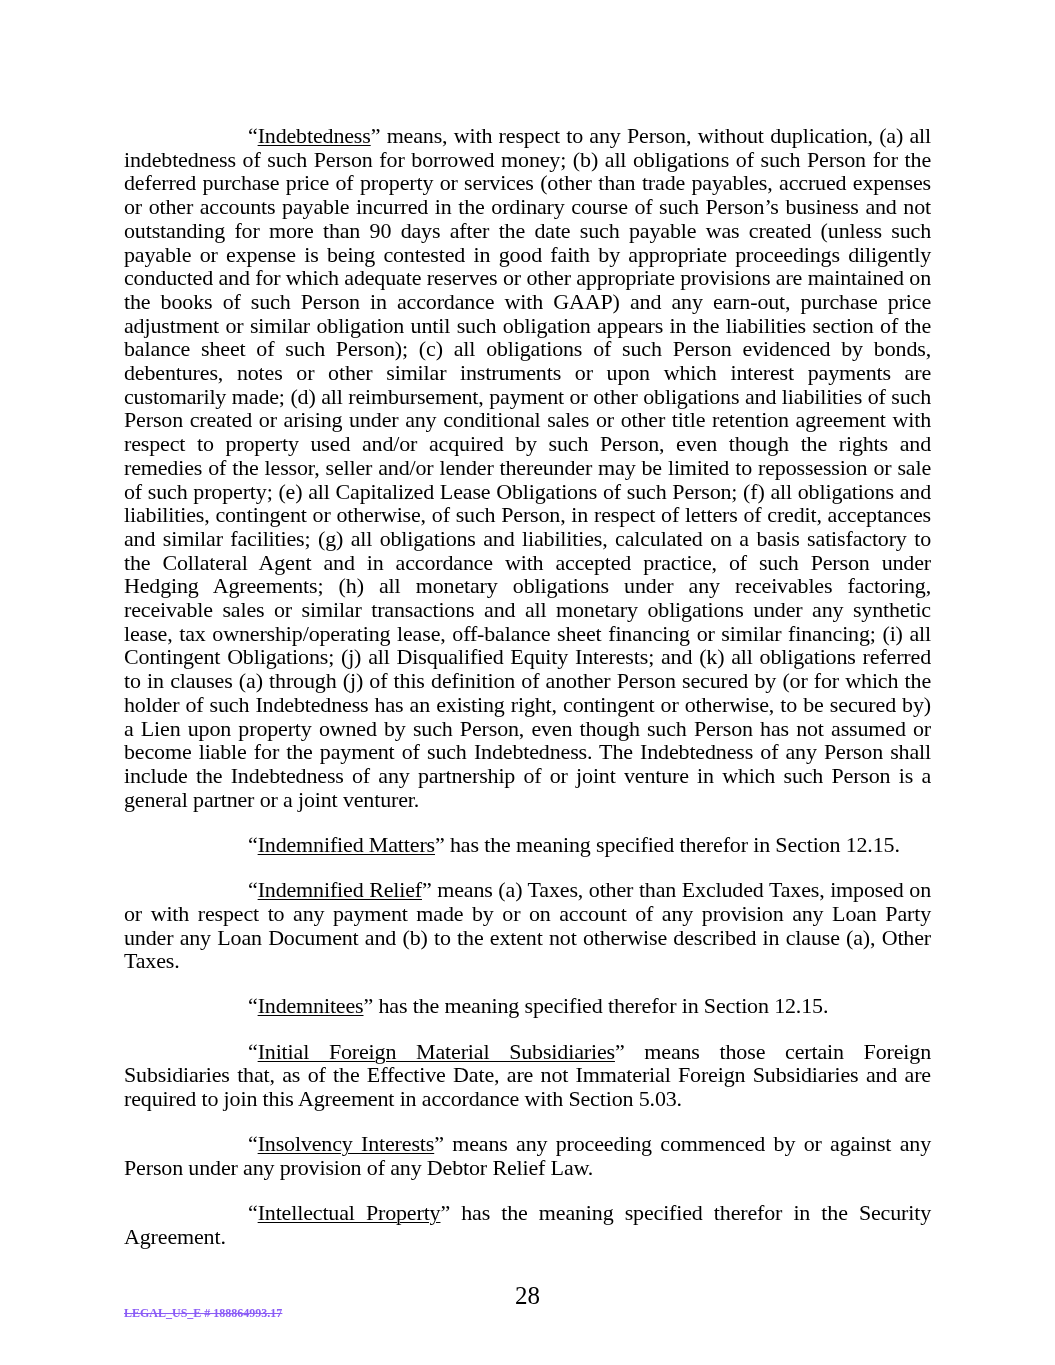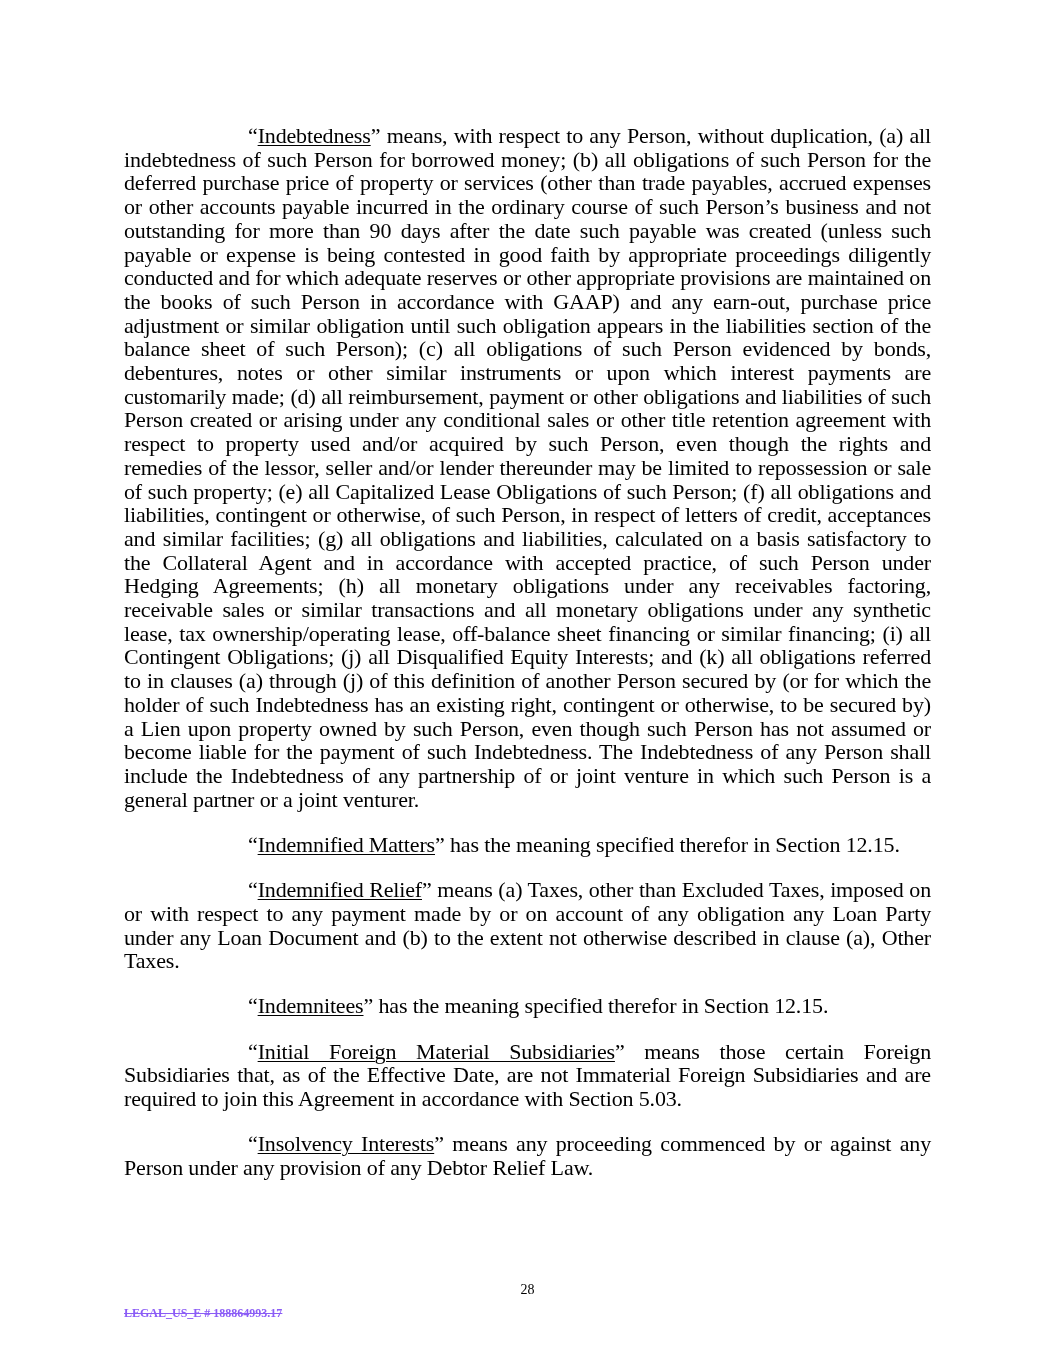--- a/index.html
+++ b/index.html
@@ -34,21 +34,21 @@
       text-decoration: underline;
       text-underline-offset: 2px;
       text-decoration-thickness: 1px;
     }
     .page-number {
       position: absolute;
       left: 0;
       width: 1055px;
       top: 1282px;
       text-align: center;
-      font-size: 14px;
+      font-size: 25px;
     }
     .footer-id {
       position: absolute;
       left: 124px;
       top: 1306px;
       font-size: 12px;
       font-weight: bold;
       color: #8b5cf6;
       text-decoration: line-through;
       font-family: "Liberation Serif", serif;
@@ -56,26 +56,27 @@
   </style>
 </head>
 <body>
 
 <div class="page">
 
   <p class="para"><span>“</span><span class="term">Indebtedness</span><span>”</span><span> means, with respect to any Person, without duplication, (a) all indebtedness of such Person for borrowed money; (b) all obligations of such Person for the deferred purchase price of property or services (other than trade payables, accrued expenses or other accounts payable incurred in the ordinary course of such Person’s business and not outstanding for more than 90 days after the date such payable was created (unless such payable or expense is being contested in good faith by appropriate proceedings diligently conducted and for which adequate reserves or other appropriate provisions are maintained on the books of such Person in accordance with GAAP) and any earn-out, purchase price adjustment or similar obligation until such obligation appears in the liabilities section of the balance sheet of such Person); (c) all obligations of such Person evidenced by bonds, debentures, notes or other similar instruments or upon which interest payments are customarily made; (d) all reimbursement, payment or other obligations and liabilities of such Person created or arising under any conditional sales or other title retention agreement with respect to property used and/or acquired by such Person, even though the rights and remedies of the lessor, seller and/or lender thereunder may be limited to repossession or sale of such property; (e) all Capitalized Lease Obligations of such Person; (f) all obligations and liabilities, contingent or otherwise, of such Person, in respect of letters of credit, acceptances and similar facilities; (g) all obligations and liabilities, calculated on a basis satisfactory to the Collateral Agent and in accordance with accepted practice, of such Person under Hedging Agreements; (h) all monetary obligations under any receivables factoring, receivable sales or similar transactions and all monetary obligations under any synthetic lease, tax ownership/operating lease, off-balance sheet financing or similar financing; (i) all Contingent Obligations; (j) all Disqualified Equity Interests; and (k) all obligations referred to in clauses (a) through (j) of this definition of another Person secured by (or for which the holder of such Indebtedness has an existing right, contingent or otherwise, to be secured by) a Lien upon property owned by such Person, even though such Person has not assumed or become liable for the payment of such Indebtedness.  The Indebtedness of any Person shall include the Indebtedness of any partnership of or joint venture in which such Person is a general partner or a joint venturer.</span></p>
 
   <p class="para"><span>“</span><span class="term">Indemnified Matters</span><span>”</span><span> has the meaning specified therefor in Section 12.15.</span></p>
 
-  <p class="para"><span>“</span><span class="term">Indemnified Relief</span><span>”</span><span> means (a) Taxes, other than Excluded Taxes, imposed on or with respect to any payment made by or on account of any obligation any Loan Party under any Loan Document and (b) to the extent not otherwise described in clause (a), Other Taxes.</span></p>
+  <p class="para"><span>“</span><span class="term">Indemnified Relief</span><span>”</span><span> means (a) Taxes, other than Excluded Taxes, imposed on or with respect to any payment made by or on account of any provision any Loan Party under any Loan Document and (b) to the extent not otherwise described in clause (a), Other Taxes.</span></p>
 
   <p class="para"><span>“</span><span class="term">Indemnitees</span><span>”</span><span> has the meaning specified therefor in Section 12.15.</span></p>
 
   <p class="para"><span>“</span><span class="term">Initial Foreign Material Subsidiaries</span><span>”</span><span> means those certain Foreign Subsidiaries that, as of the Effective Date, are not Immaterial Foreign Subsidiaries and are required to join this Agreement in accordance with Section 5.03.</span></p>
 
   <p class="para"><span>“</span><span class="term">Insolvency Interests</span><span>”</span><span> means any proceeding commenced by or against any Person under any provision of any Debtor Relief Law.</span></p>
 
+  <p class="para"><span>“</span><span class="term">Intellectual Property</span><span>”</span><span> has the meaning specified therefor in the Security Agreement.</span></p>
 
 </div>
 
 <div class="page-number">28</div>
 
 <div class="footer-id">LEGAL_US_E # 188864993.17</div>
 
 </body></html>

